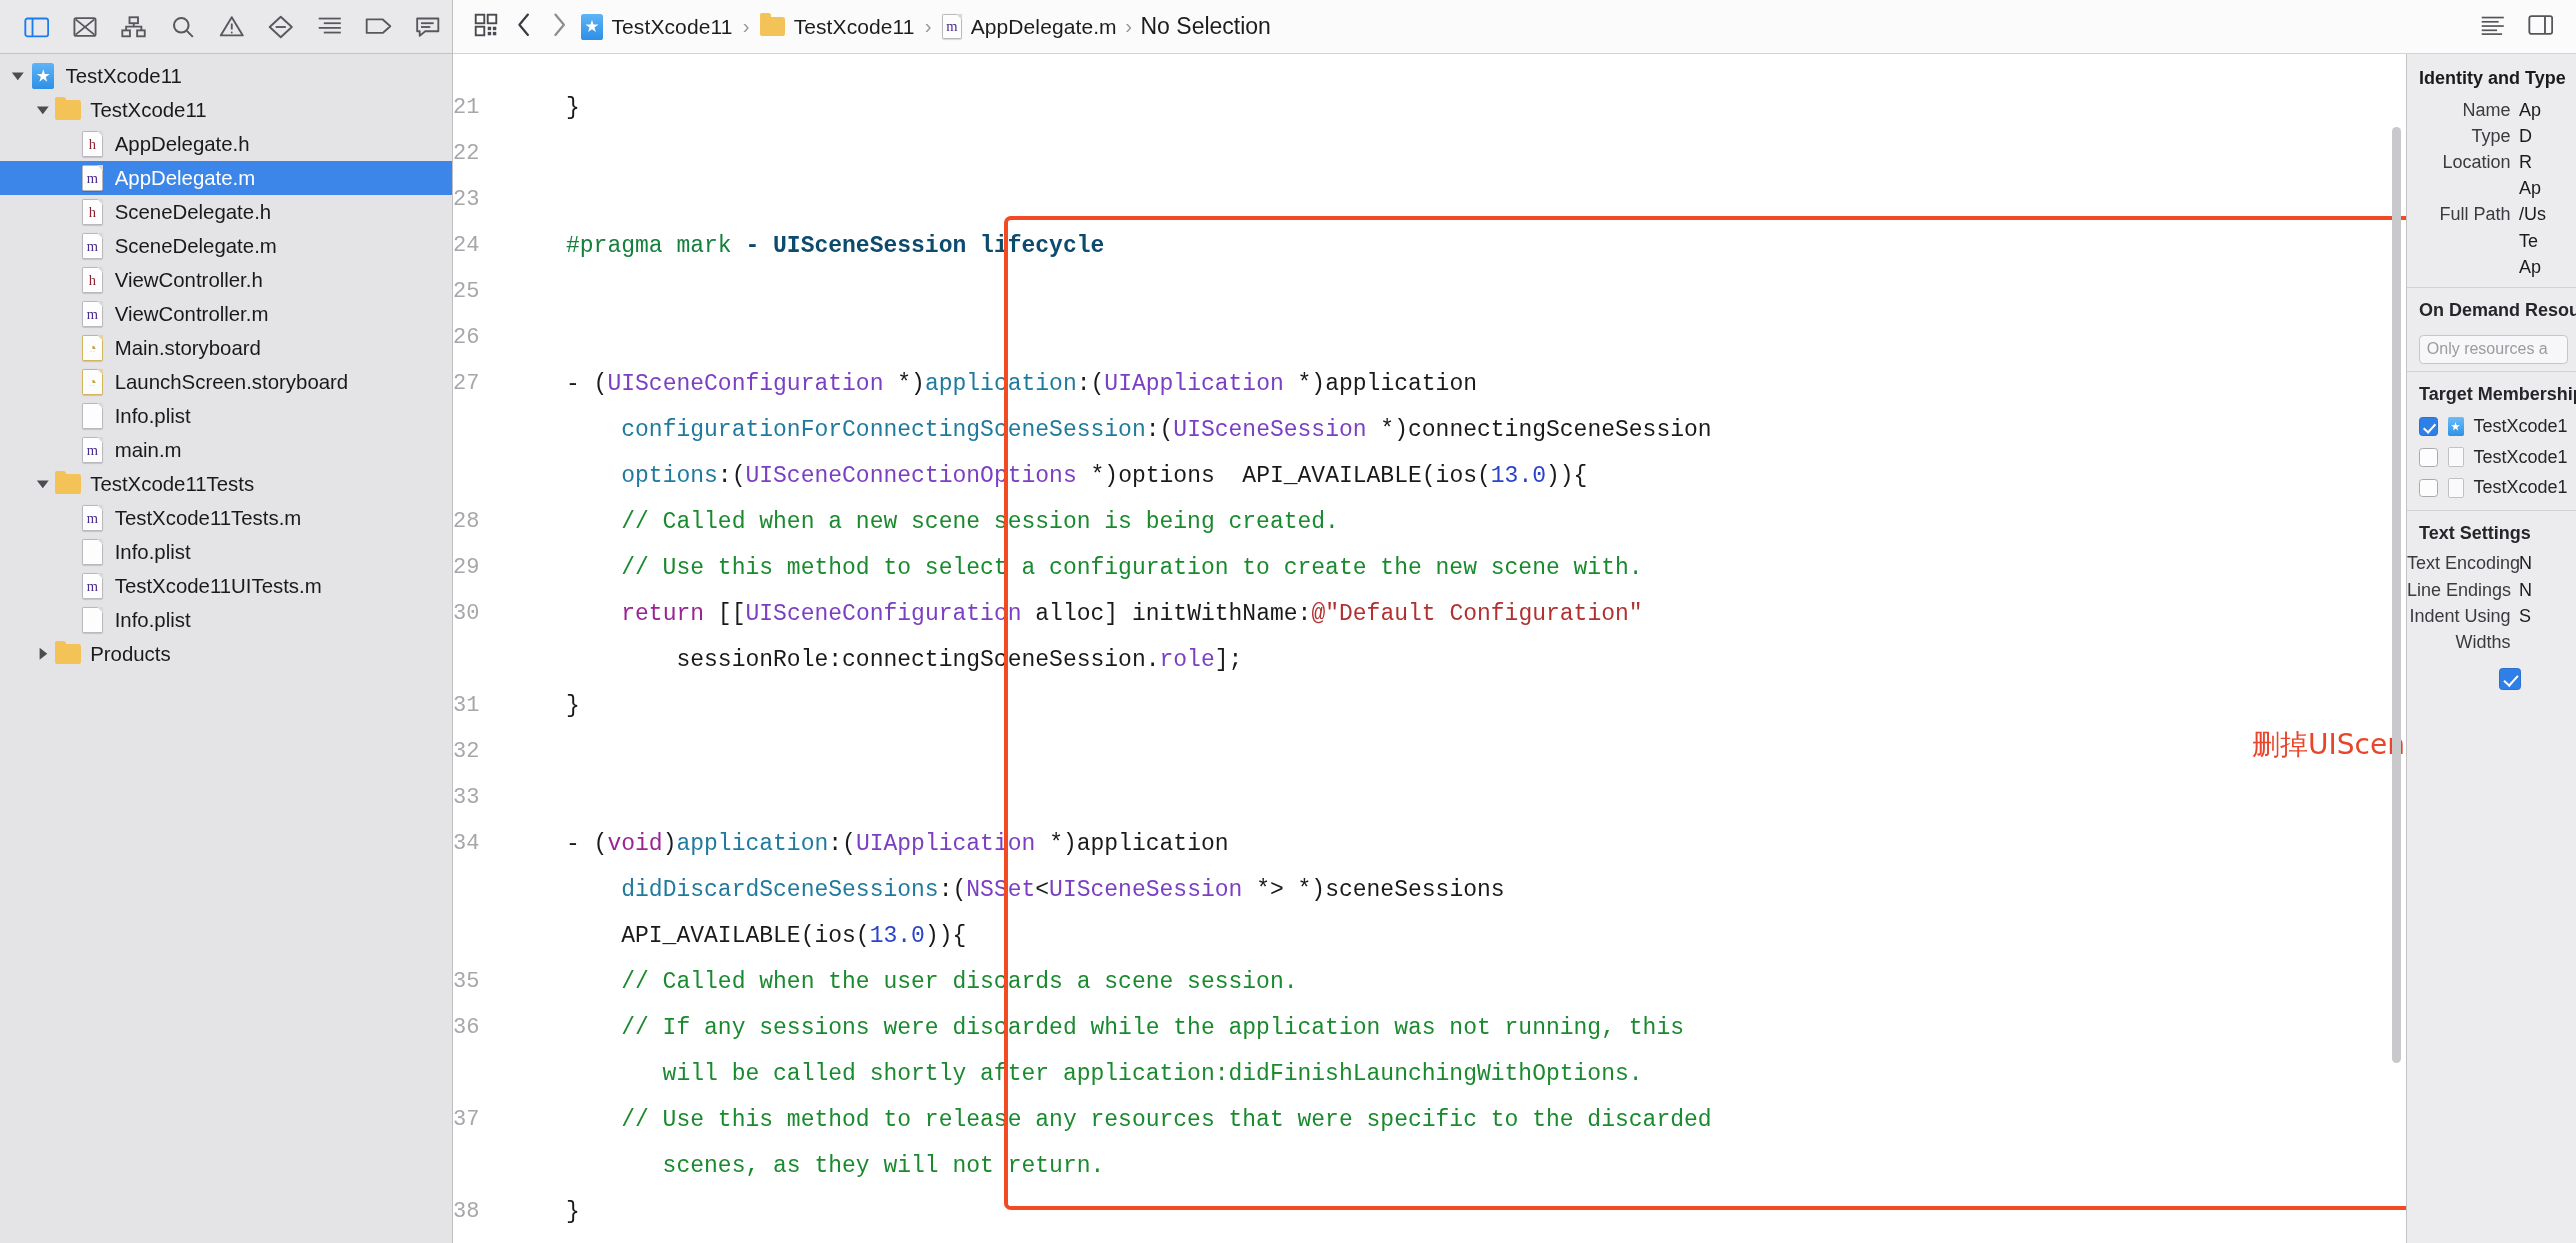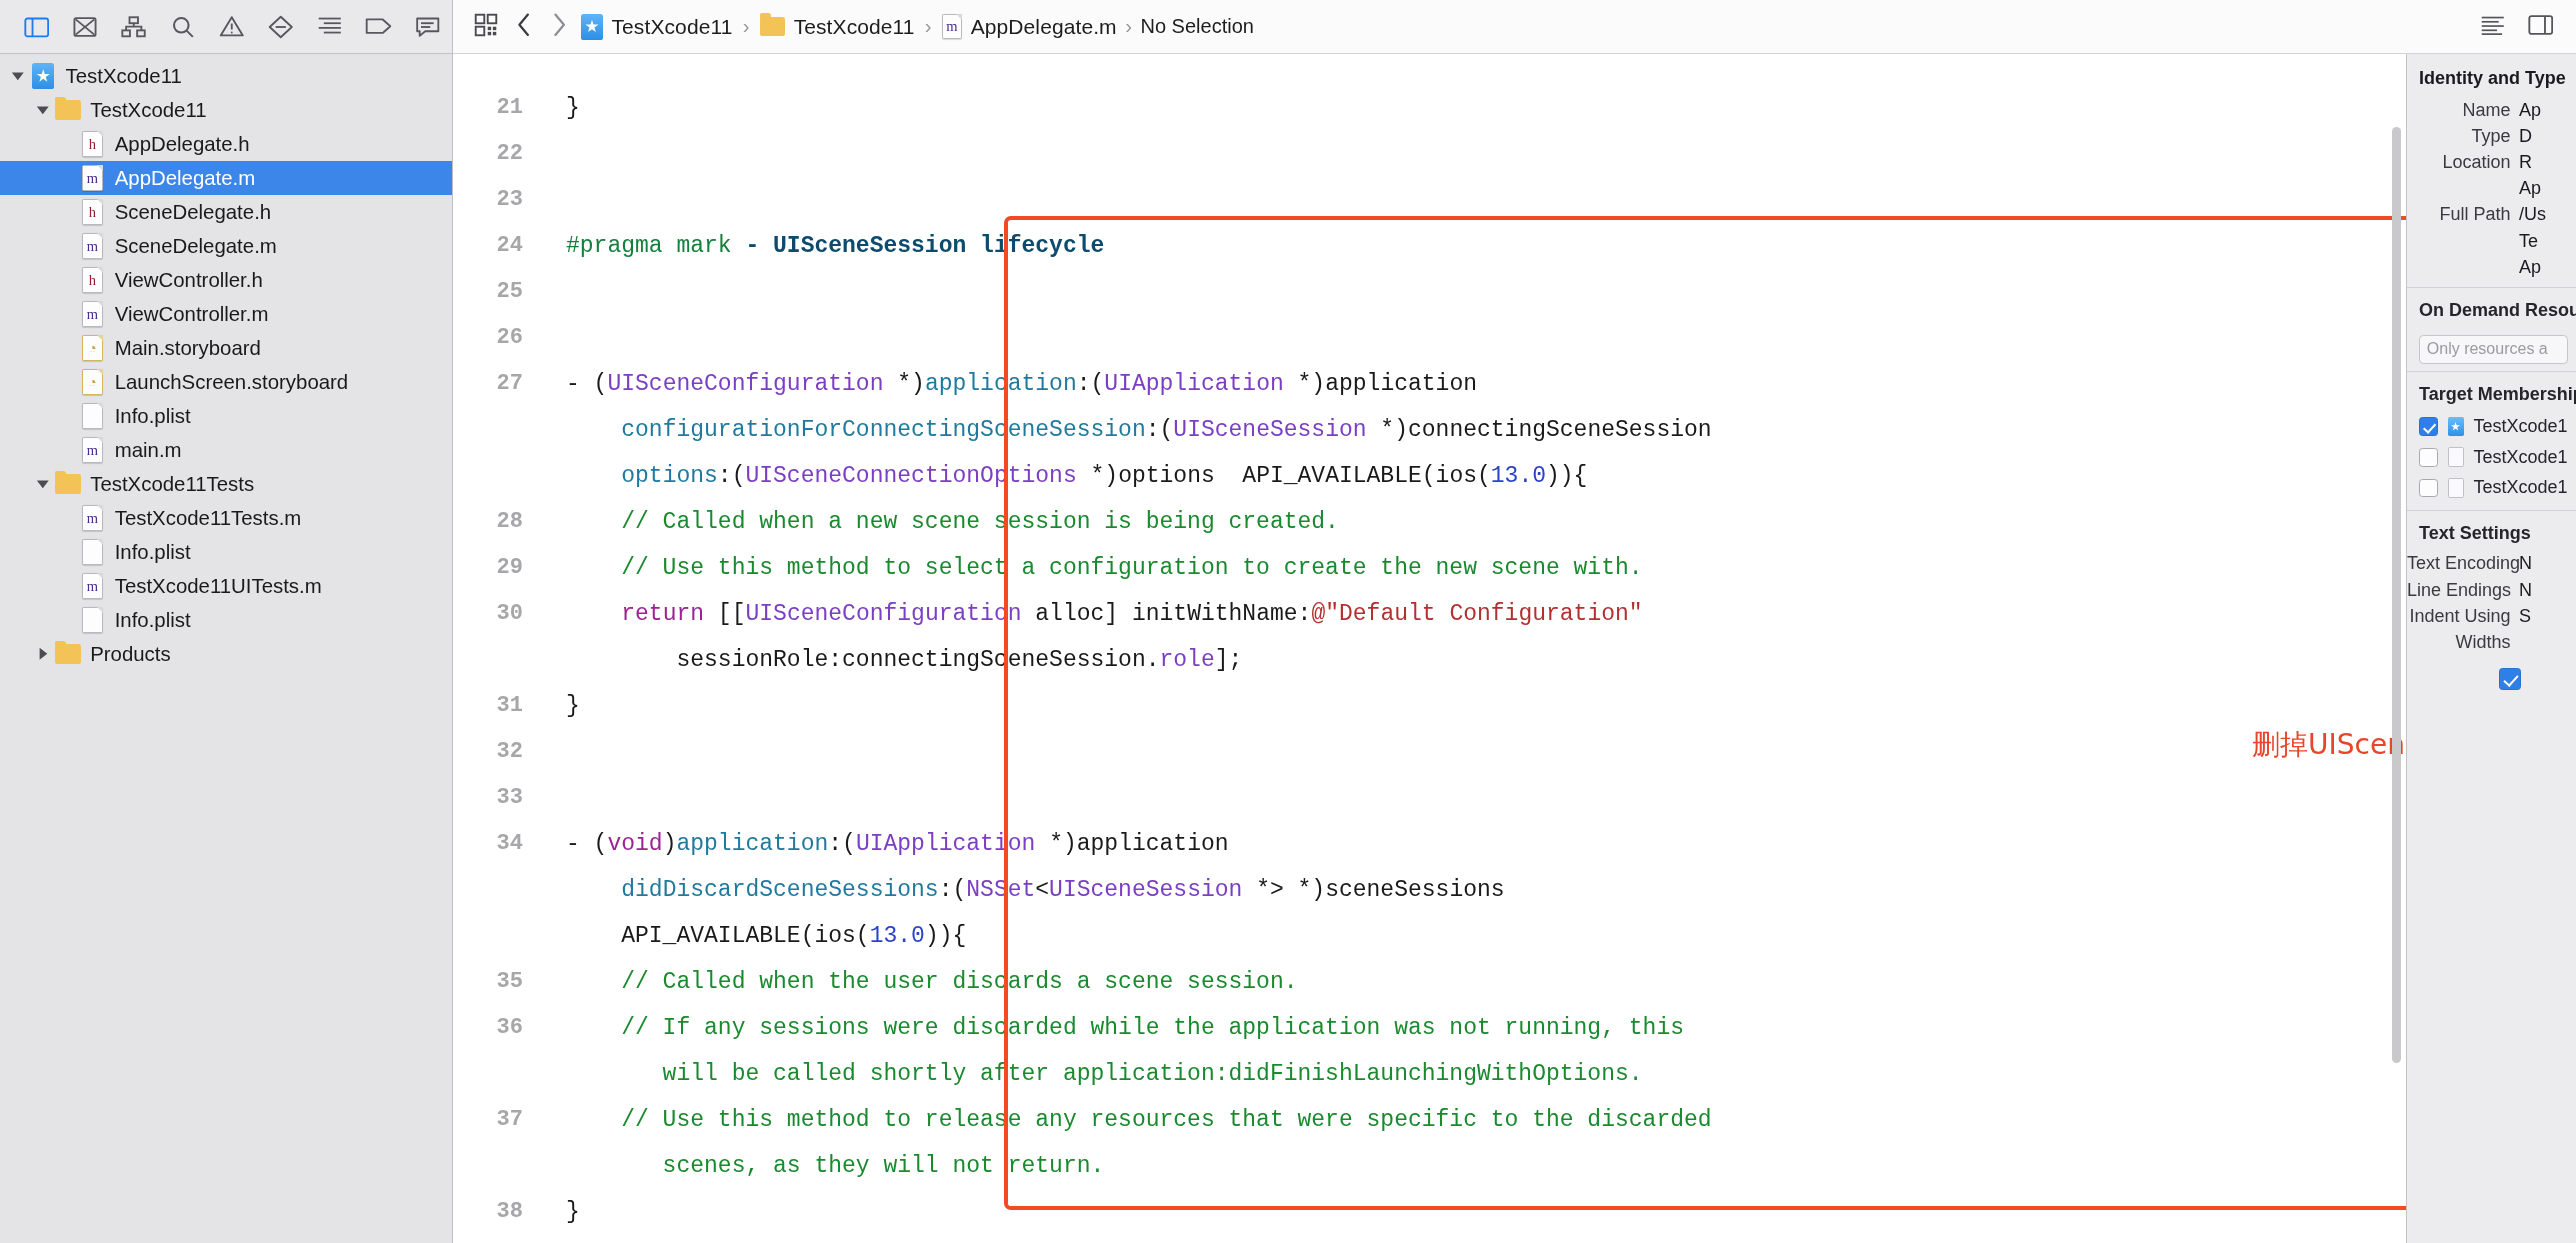--- a/index.html
+++ b/index.html
@@ -44,21 +44,21 @@
   .jump-bar { display: flex; align-items: center; gap: 0; flex: 1; }
   .jb-icon { width: 39px; height: 37px; display:flex; align-items:center; justify-content:center; }
   .arrow-btn { width: 36px; height: 37px; display:flex; align-items:center; justify-content:center; }
   .crumb { display: flex; align-items: center; gap: 8.5px; padding: 0 3.4px; }
   .crumb-label {
     font-size: 21px; color: #1d1d1f; letter-spacing: 0.1px;
     white-space: nowrap;
   }
   .crumb-sep { font-size: 20.4px; color: #97979b; padding: 0 6.8px; }
   .crumb-sep-last { font-size: 20.4px; color: #97979b; padding: 0 8.5px 0 5.1px; }
-  .crumb-noselect { font-size: 20px; color: #1d1d1f; }
+  .crumb-noselect { font-size: 23px; color: #1d1d1f; }
   .toolbar-right { display: flex; align-items: center; gap: 3.4px; }
   .tr-btn { width: 44px; height: 37px; display:flex; align-items:center; justify-content:center; }
 
   
   .body { display: flex; flex: 1; min-height: 0; }
 
   
   .navigator {
     width: 453px; flex: 0 0 453px;
     background: #e4e4e7;
@@ -143,23 +143,21 @@
   .editor-wrap {
     flex: 1; min-width: 0;
     background: #ffffff;
     position: relative;
     display: flex;
     overflow: hidden;
   }
   .gutter {
     width: 82px; flex: 0 0 82px;
     padding-top: 31px;
-    text-align: right;
     user-select: none;
-    font-weight: bold;
   }
   .gline {
     height: 46px;
     font-family: "Liberation Mono", monospace;
     font-size: 22px;
     color: #a7a7aa;
     padding-right: 12px;
     line-height: 46px;
   }
   .gline.blank { color: transparent; }

